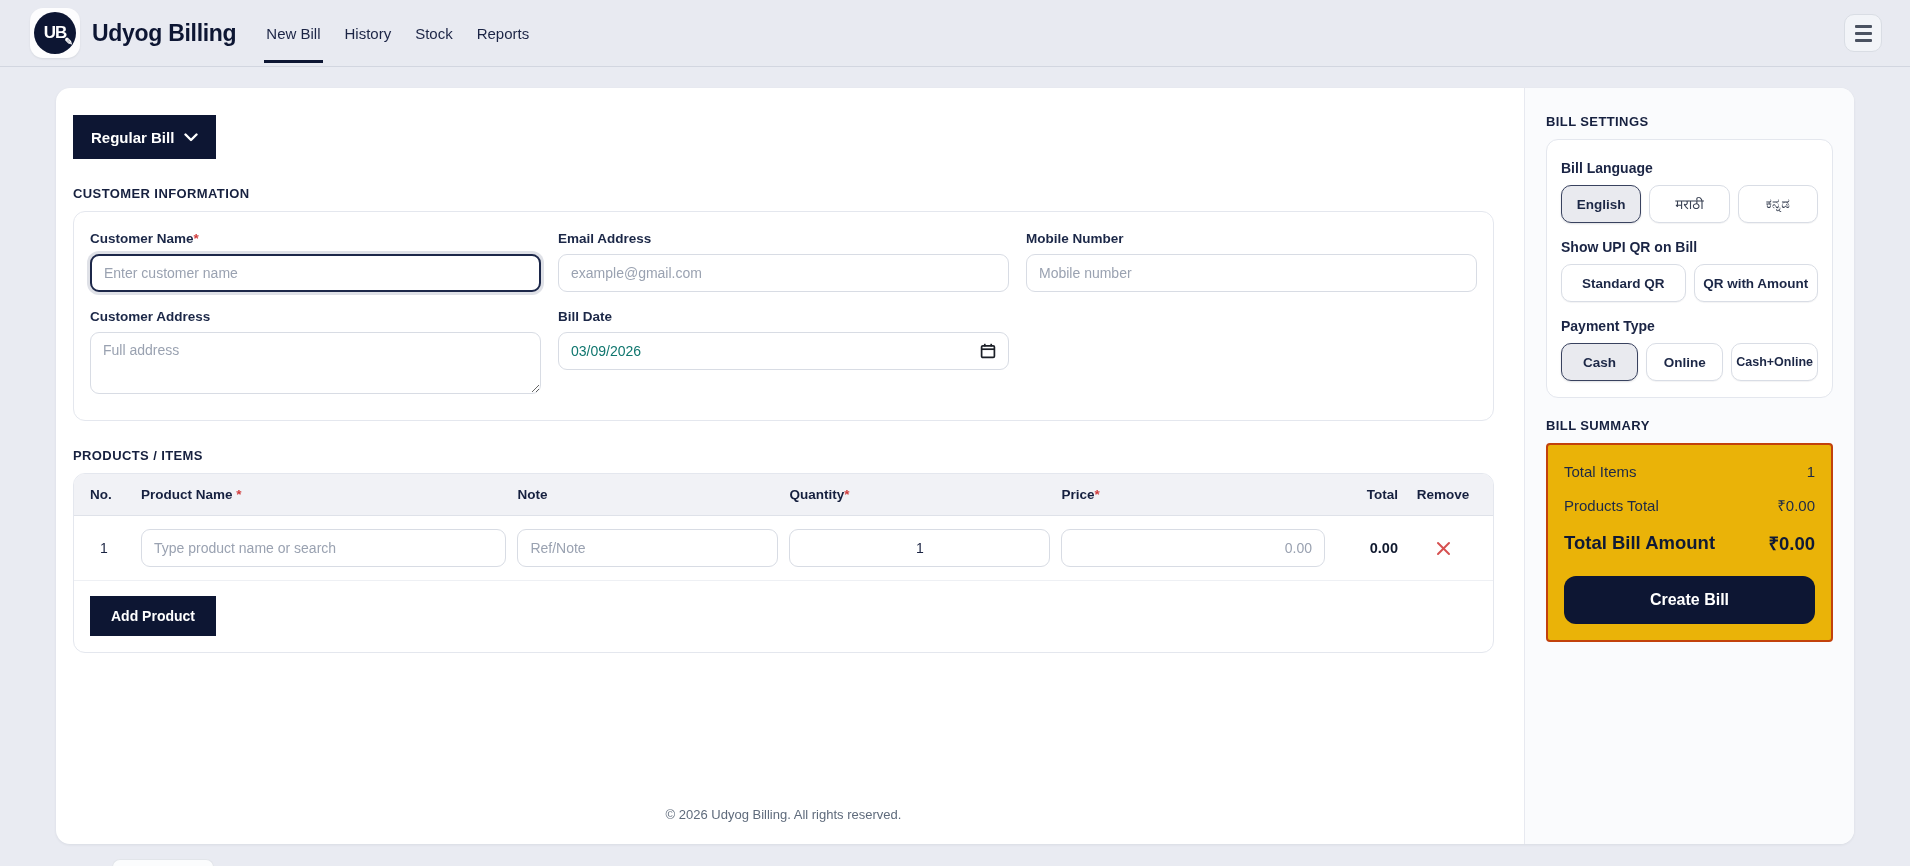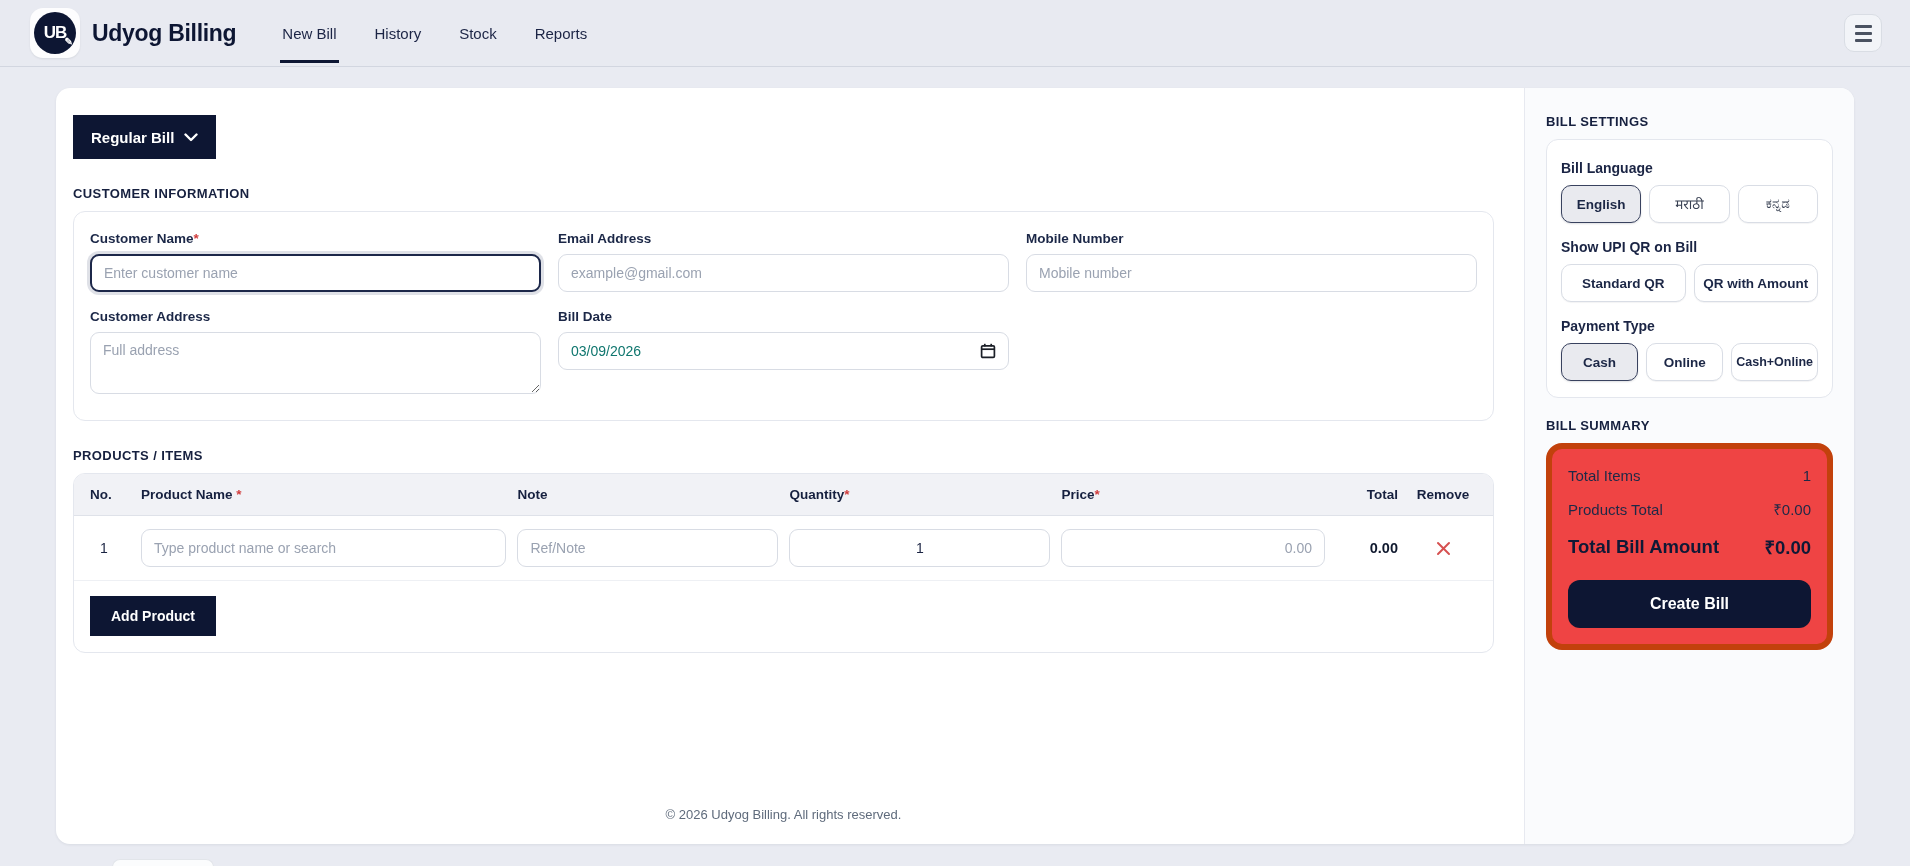--- a/index.html
+++ b/index.html
@@ -42,21 +42,21 @@
     position: absolute; right: 4px; bottom: 7px;
     font-size: 10px; color: #fff; font-style: normal;
   }
   .brand {
     font-size: 23px;
     font-weight: bold;
     color: #0d1633;
     margin-left: 12px;
     letter-spacing: -0.3px;
   }
-  .nav { display: flex; gap: 34px; margin-left: 44px; height: 100%; align-items: center; }
+  .nav { display: flex; gap: 20px; margin-left: 28px; height: 100%; align-items: center; }
   .nav-item {
     font-size: 15px;
     color: #1b2445;
     cursor: pointer;
     padding: 22px 2px 18px;
     border-bottom: 3px solid transparent;
   }
   .nav-item.active { border-bottom-color: #0d1633; font-weight: 500; }
   .spacer { flex: 1; }
   .menu-btn {
@@ -248,23 +248,23 @@
   .toggle.selected {
     background: #e9eaef;
     border: 1.5px solid #39425f;
     box-shadow: 0 1px 2px rgba(16,24,40,.14);
   }
   .toggle.alt-script { font-weight: normal; color: #3a4254; }
 
   .summary-title { margin-top: 20px; }
   .summary-card {
     margin-top: 10px;
-    background: #ef4444;
-    border: 6px solid #c2410c;
-    border-radius: 16px;
+    background: #eab308;
+    border: 2px solid #c2410c;
+    border-radius: 4px;
     padding: 18px 16px 16px;
   }
   .sum-row {
     display: flex; justify-content: space-between; align-items: center;
     font-size: 15px;
     color: #1d2947;
     margin-bottom: 15px;
   }
   .sum-row.total {
     font-size: 18.5px;

